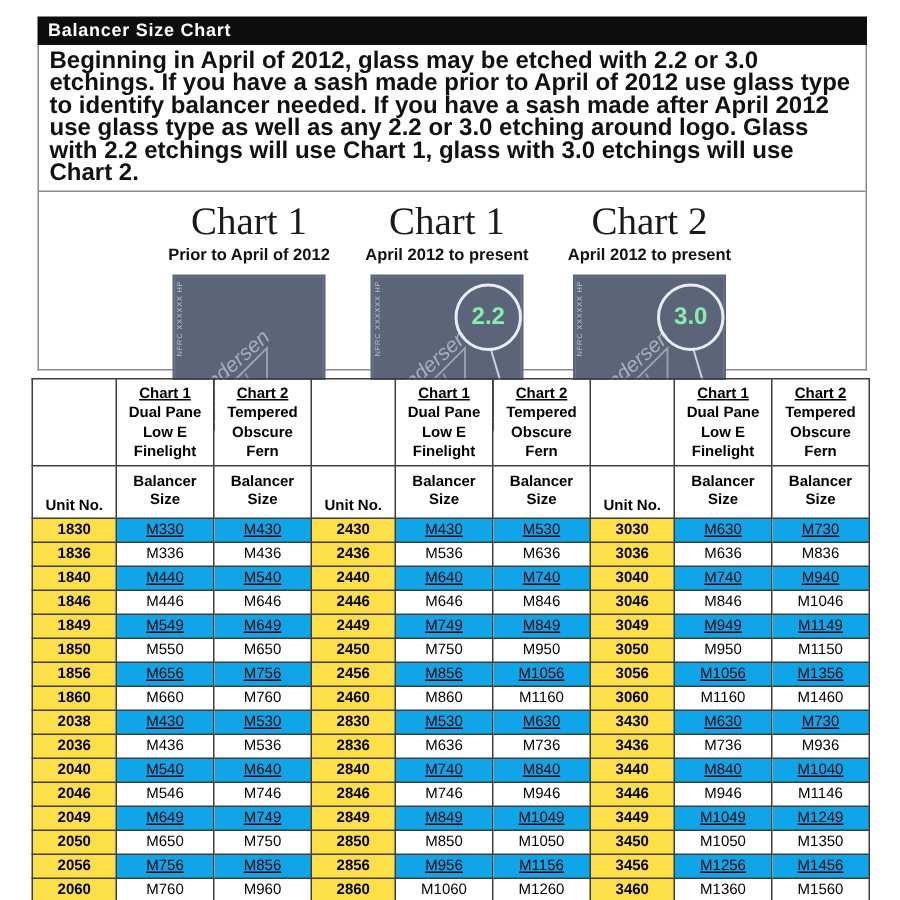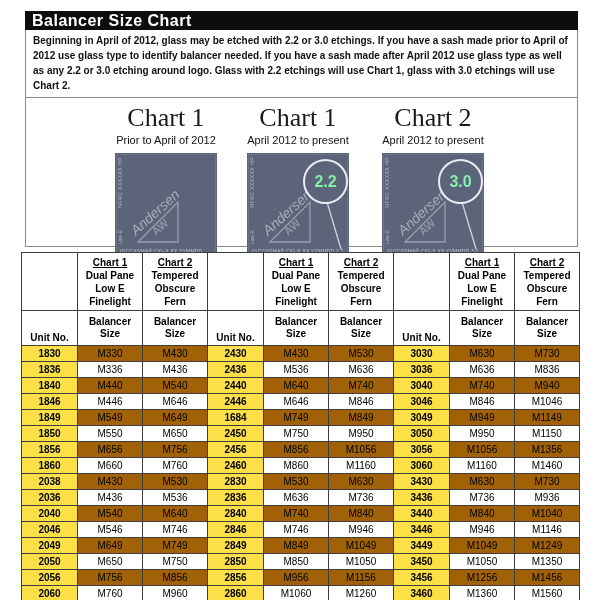--- a/index.html
+++ b/index.html
@@ -1,32 +1,32 @@
 <!DOCTYPE html>
 <html><head>
 <meta charset="utf-8">
 <style>
   * { margin:0; padding:0; box-sizing:border-box; }
   html,body { width:600px; height:600px; background:#ffffff; font-family:"Liberation Sans", sans-serif; }
   .page { position:relative; width:600px; height:600px; background:#fff; overflow:hidden; }
 
   .title-bar { position:absolute; left:25px; top:11px; width:553px; height:19px;
-    background:#0d0d0d; color:#fff; font-weight:bold; font-size:16px; line-height:19px;
+    background:#0d0d0d; color:#fff; font-weight:bold; font-size:12px; line-height:19px;
     padding-left:7px; letter-spacing:0.5px; }
 
   .content-box { position:absolute; left:25px; top:30px; width:553px; height:217px;
     border:1px solid #8a8a8a; border-top:none; background:#fff; }
   .intro { padding:3px 7px 4px 7px; border-bottom:1px solid #8a8a8a;
-    font-size:10px; font-weight:bold; line-height:15px; color:#111; min-height:48px; }
+    font-size:16px; font-weight:bold; line-height:15px; color:#111; min-height:48px; }
 
   .charts-area { position:relative; width:100%; height:168px; }
   .chart-section { position:absolute; top:6px; width:124px; text-align:center; }
   .cs-0 { left:78px; } .cs-1 { left:210px; } .cs-2 { left:345px; }
   .chart-title { font-family:"Liberation Serif", serif; font-size:26px; line-height:28px; color:#1a1a1a; }
-  .chart-subtitle { font-size:11px; font-weight:normal; color:#111; margin-top:2px; }
+  .chart-subtitle { font-size:11px; font-weight:bold; color:#111; margin-top:2px; }
 
   .glass { position:relative; width:102px; height:104px; margin:7px auto 0 auto;
     background:#5b6478; border:1px solid #49526400; box-shadow: inset 0 0 0 1px #6a7386; }
   .glass-side-top { position:absolute; left:1px; top:3px; font-size:5px; color:#b9c0cd;
     writing-mode:vertical-rl; transform:rotate(180deg); letter-spacing:0.5px; }
   .glass-side-bottom { position:absolute; left:1px; bottom:12px; font-size:5px; color:#b9c0cd;
     writing-mode:vertical-rl; transform:rotate(180deg); }
   .glass-bottom-text { position:absolute; left:4px; right:2px; bottom:2px; font-size:5px;
     color:#c3c9d6; text-align:left; white-space:nowrap; overflow:hidden; letter-spacing:0.2px; }
   .logo-svg { position:absolute; left:6px; top:20px; }
@@ -39,21 +39,21 @@
     border-collapse:collapse; table-layout:fixed; }
   .size-chart th, .size-chart td { border:1px solid #3e3e3e; font-size:10px; text-align:center; overflow:hidden; }
   .size-chart thead th { font-weight:bold; background:#fff; }
   th.chart-head { height:58px; vertical-align:middle; line-height:13px; }
   th.chart-head .u { text-decoration:underline; }
   th.unit-blank { background:#fff; }
   th.unit-head { height:26px; vertical-align:bottom; padding-bottom:2px; text-align:center;margin-top:45px; }
   th.bal-head { height:35px; vertical-align:middle; line-height:12px; }
   .size-chart td { height:16px; font-size:10px; }
   td.unit-cell { background:#fde047; font-weight:bold; }
-  tr.shaded td.bal-cell { background:#a16207; }
+  tr.shaded td.bal-cell { background:#0ea5e9;text-decoration:underline; }
   tr.plain td.bal-cell { background:#ffffff; }
 </style>
 </head>
 <body>
 
 <div class="page">
 
   <div class="title-bar">Balancer Size Chart</div>
 
   <div class="content-box">
@@ -247,21 +247,21 @@
           <td class="bal-cell">M646</td>
           <td class="bal-cell">M846</td>
           <td class="unit-cell">3046</td>
           <td class="bal-cell">M846</td>
           <td class="bal-cell">M1046</td>
         </tr>
         <tr class="shaded">
           <td class="unit-cell">1849</td>
           <td class="bal-cell">M549</td>
           <td class="bal-cell">M649</td>
-          <td class="unit-cell">1684</td>
+          <td class="unit-cell">2449</td>
           <td class="bal-cell">M749</td>
           <td class="bal-cell">M849</td>
           <td class="unit-cell">3049</td>
           <td class="bal-cell">M949</td>
           <td class="bal-cell">M1149</td>
         </tr>
         <tr class="plain">
           <td class="unit-cell">1850</td>
           <td class="bal-cell">M550</td>
           <td class="bal-cell">M650</td>

